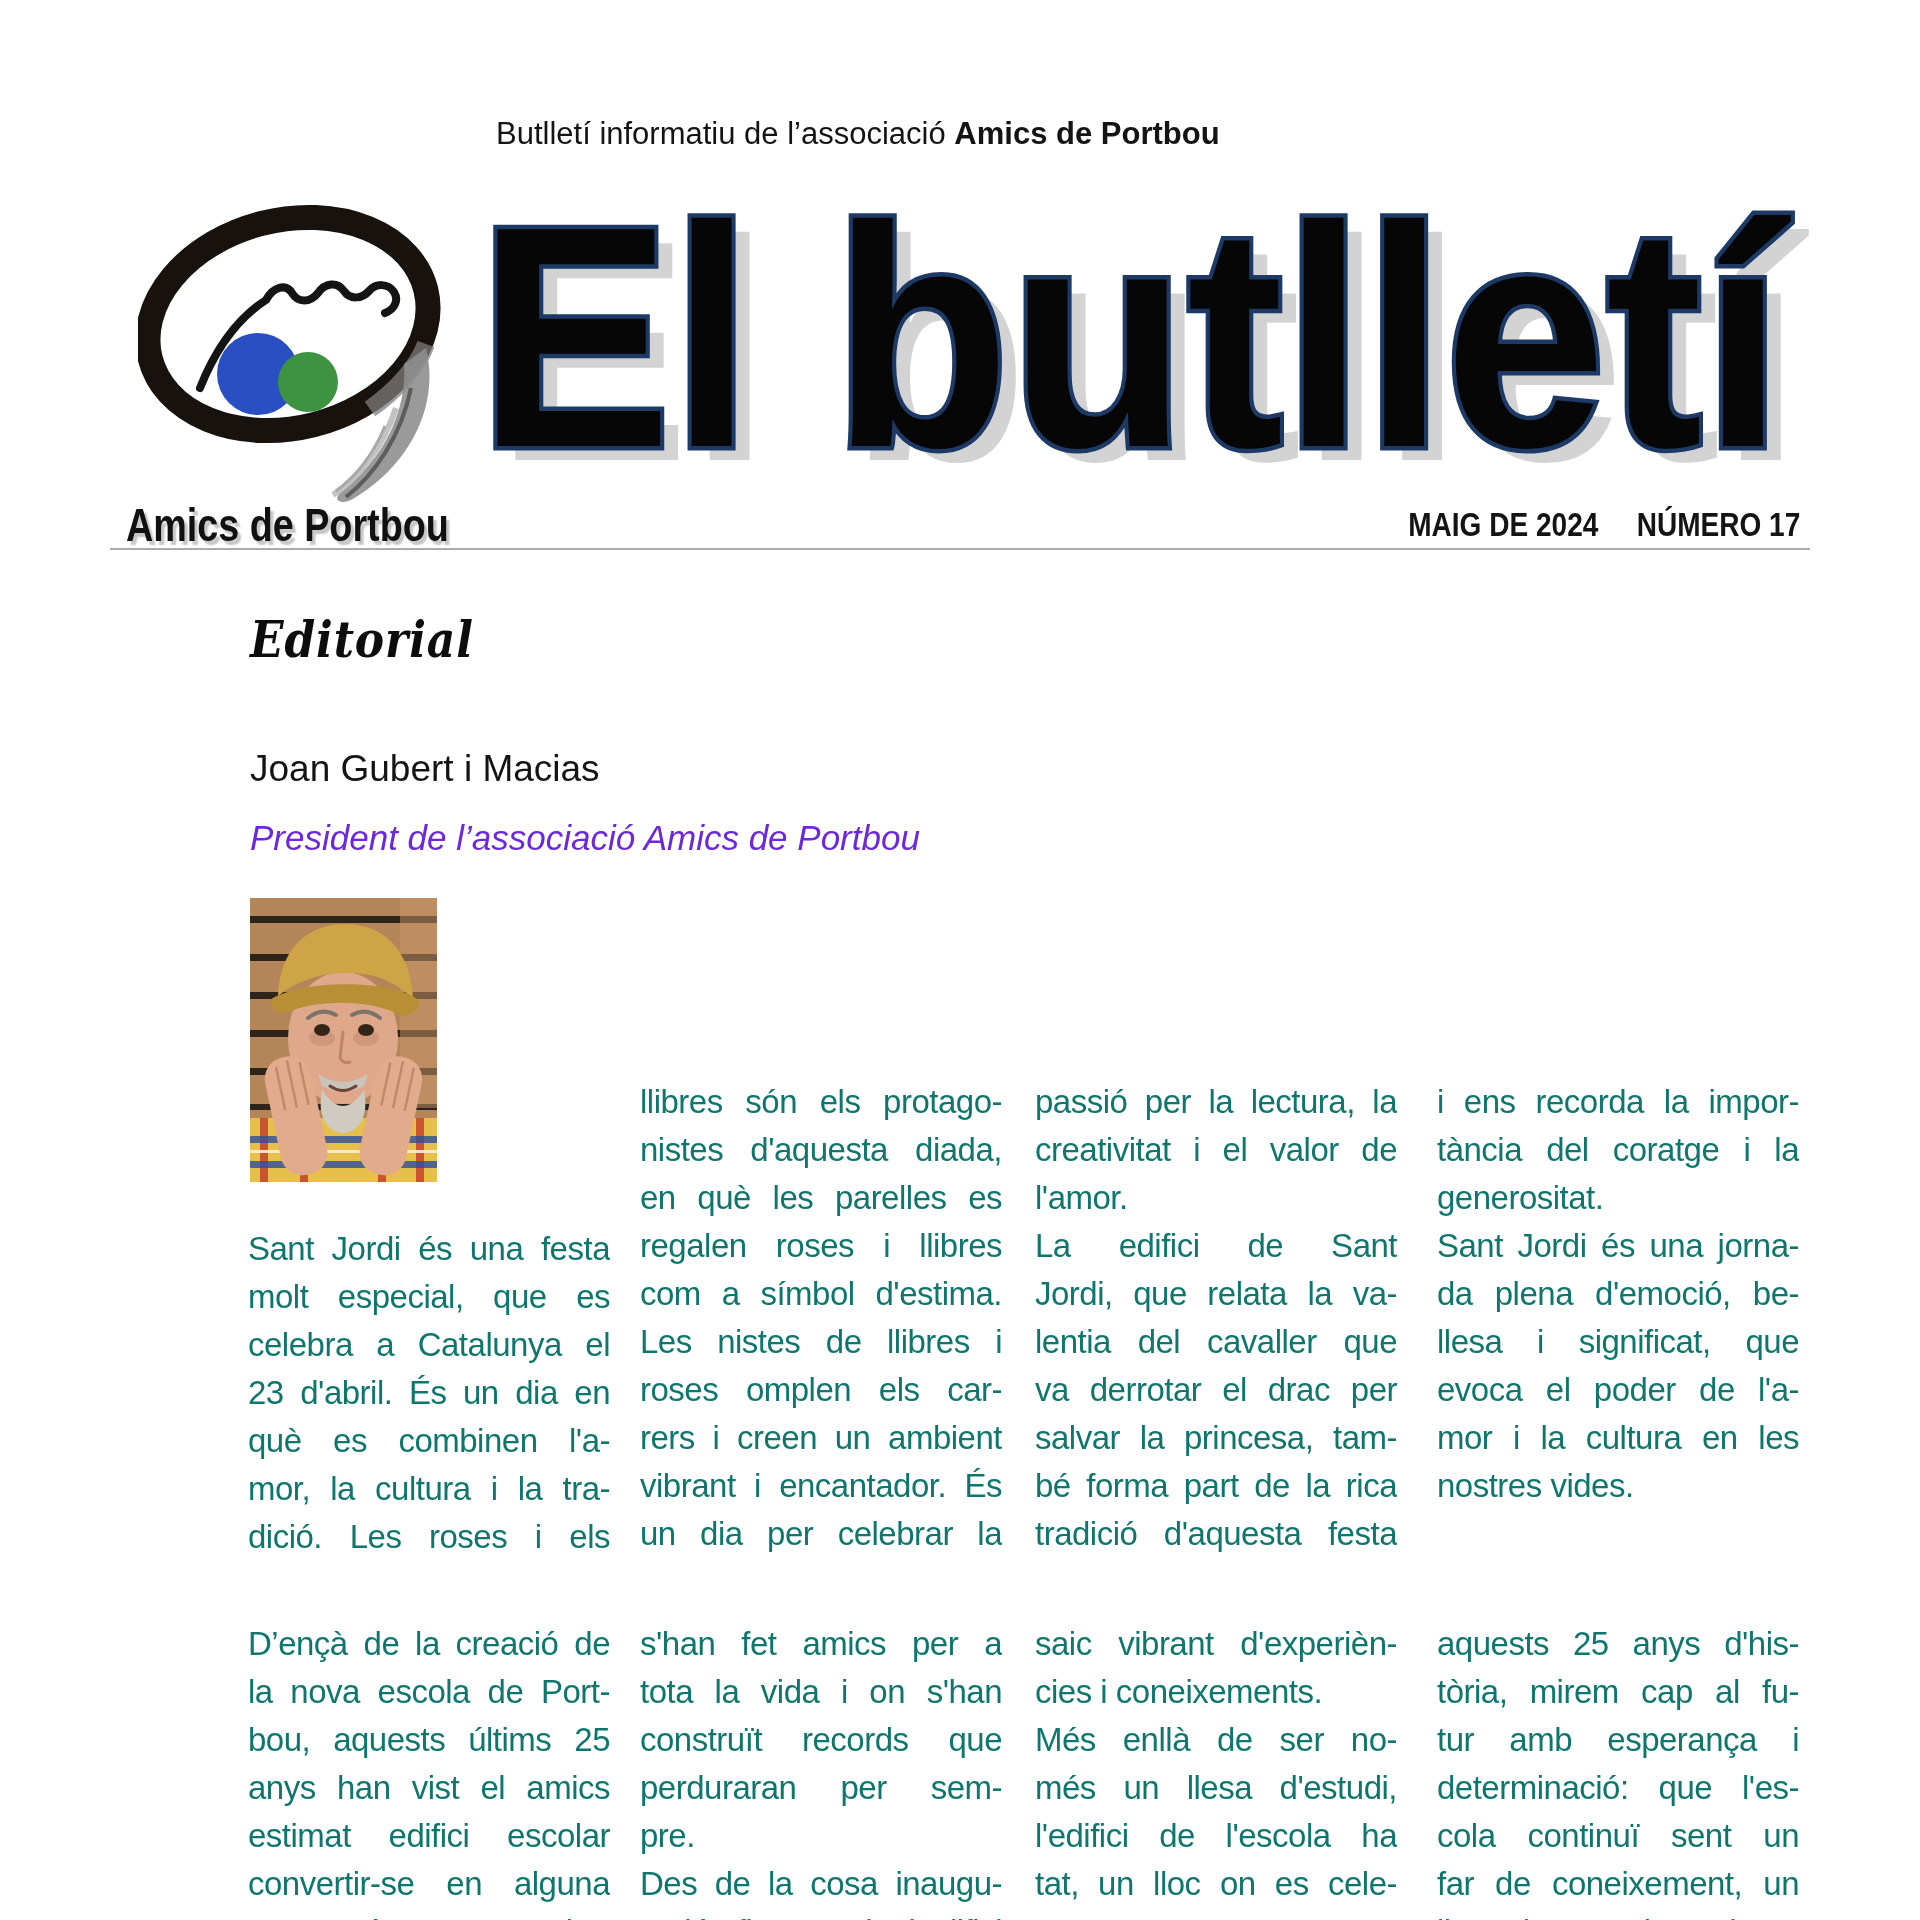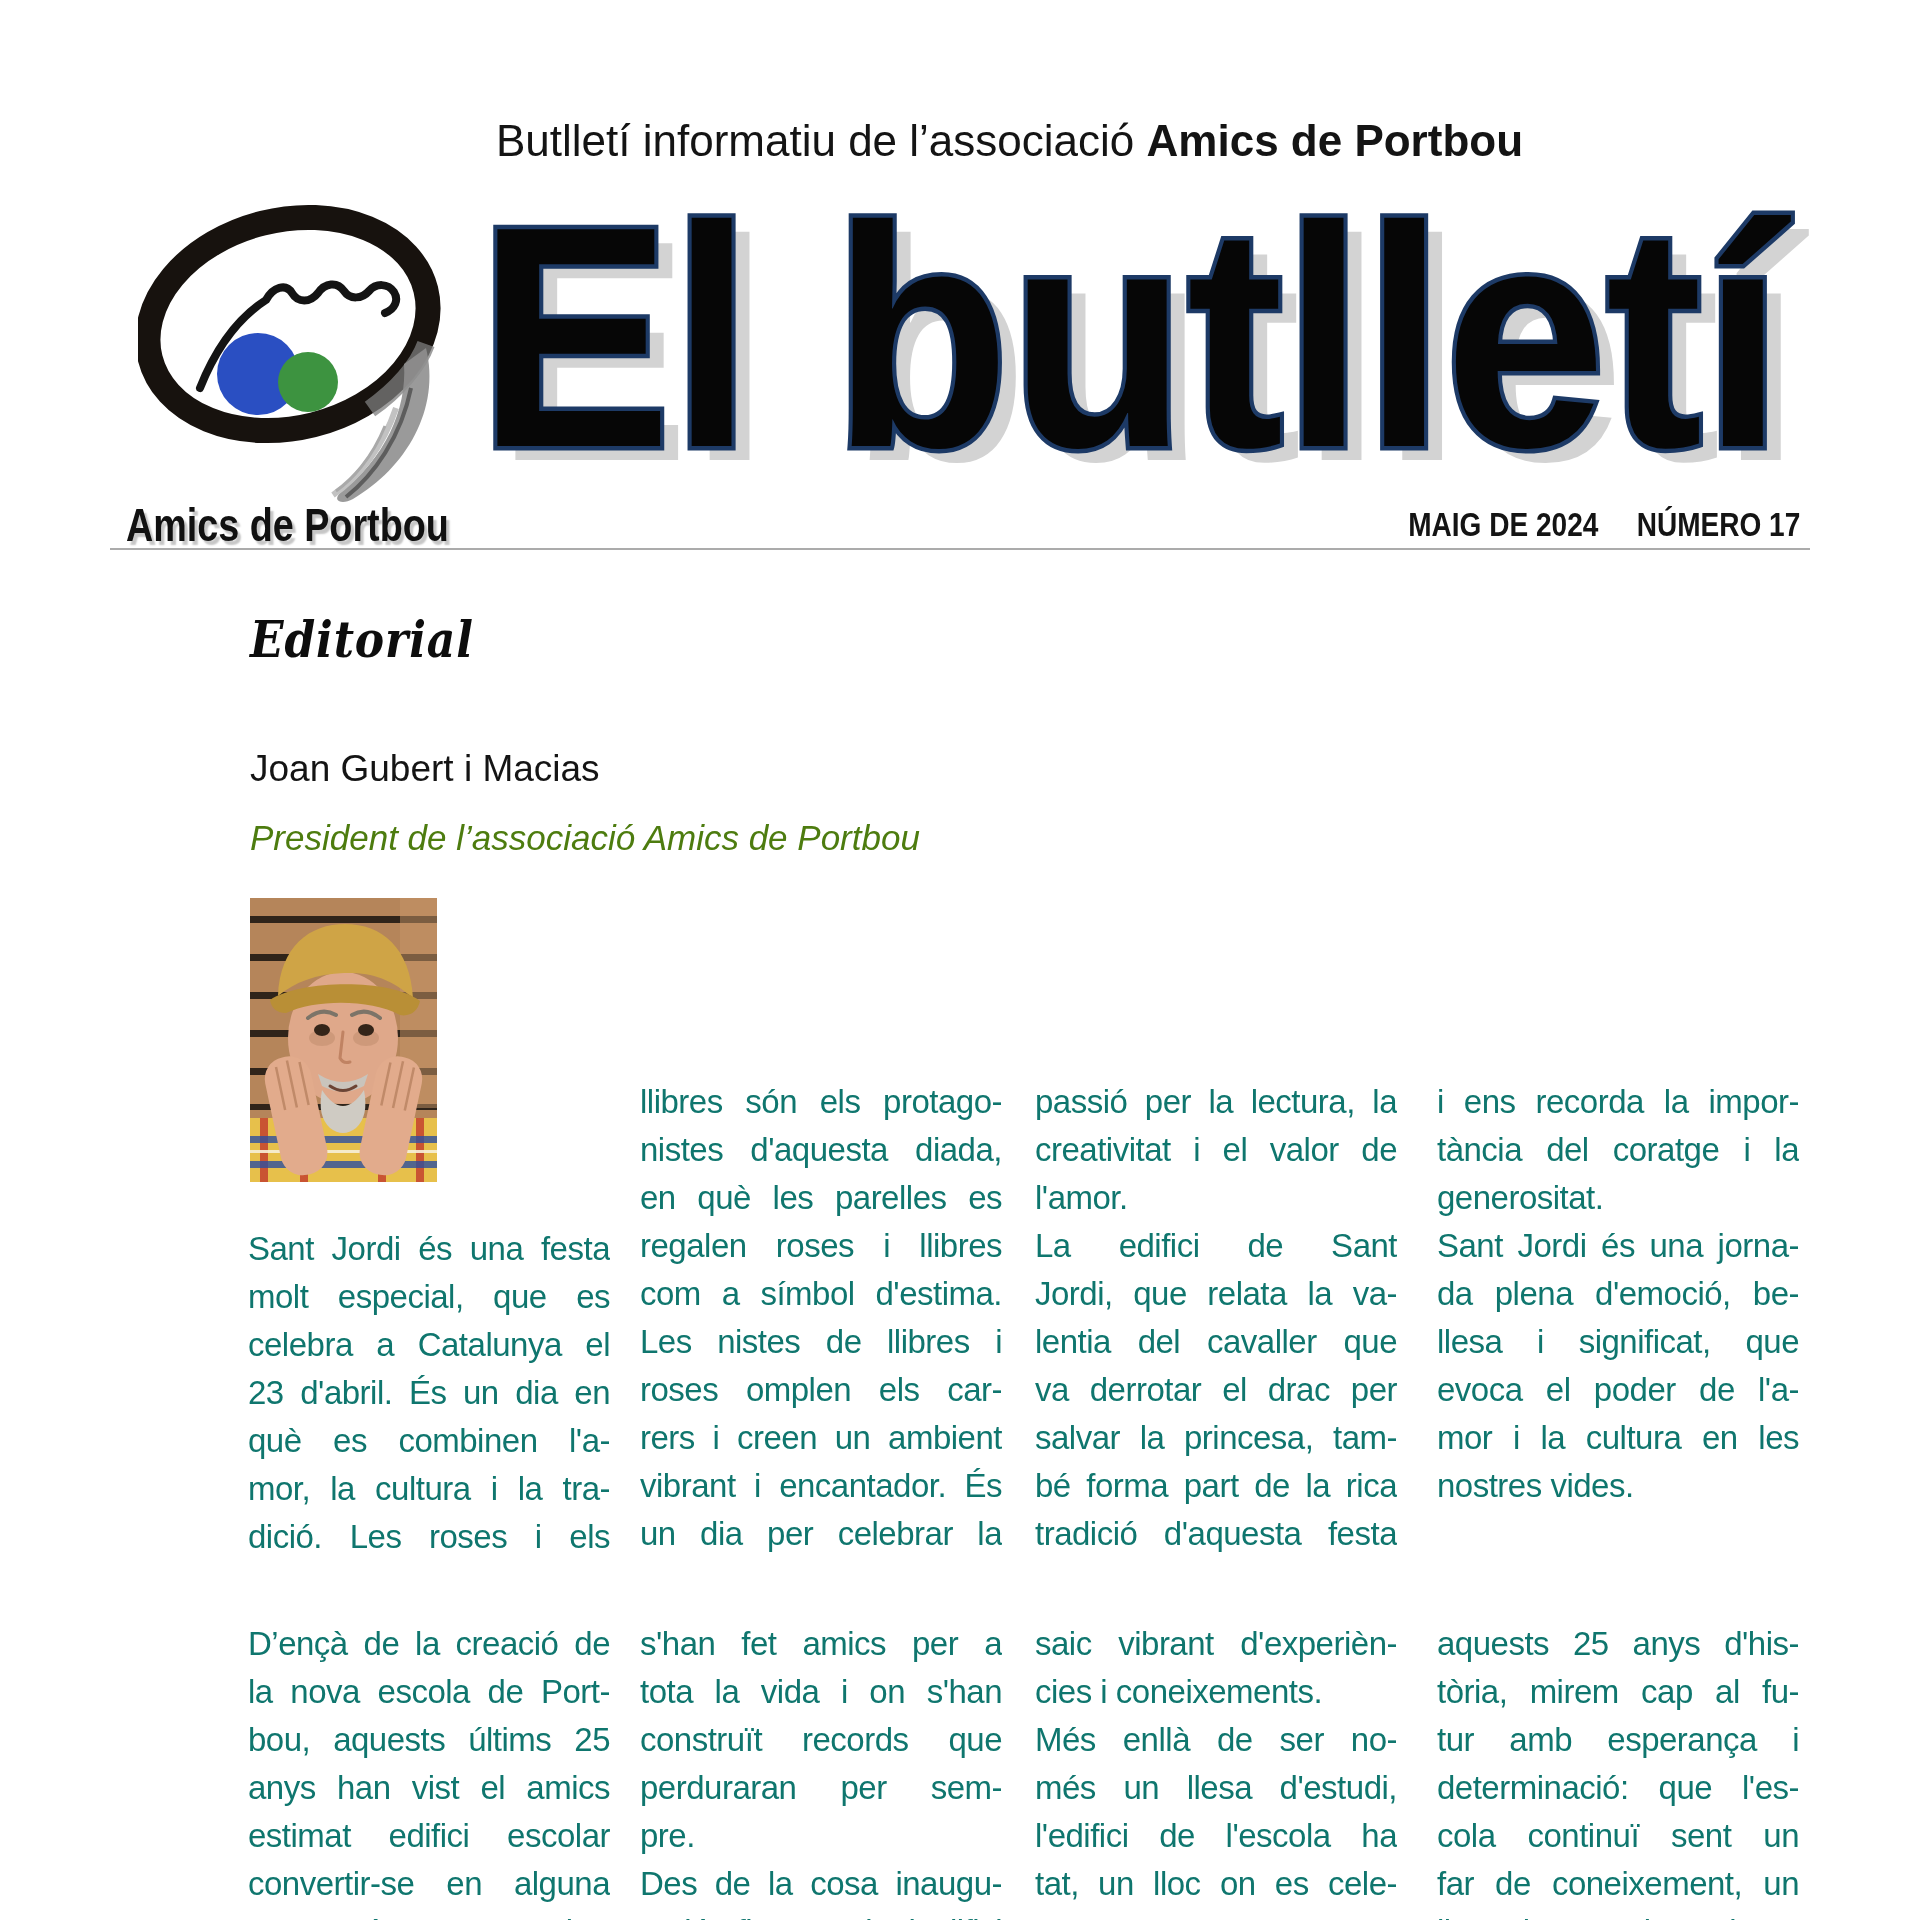--- a/index.html
+++ b/index.html
@@ -3,21 +3,21 @@
 <meta charset="utf-8">
 <style>
   html, body { margin:0; padding:0; background:#ffffff; }
   body {
     width:1920px; height:1920px; position:relative; overflow:hidden;
     font-family:"Liberation Sans", sans-serif; color:#1a1a1a;
   }
   .abs { position:absolute; }
 
   
-  .tagline { left:496px; top:116px; font-size:44px; color:#141414; white-space:nowrap; }
+  .tagline { left:496px; top:116px; font-size:31px; color:#141414; white-space:nowrap; }
   .tagline .org { font-weight:bold; }
 
   .title-svg { left:478px; top:188px; }
   .tshadow { font-family:"Liberation Sans", sans-serif; font-weight:bold; font-size:315px; fill:#d3d3d3; }
   .tmain   { font-family:"Liberation Sans", sans-serif; font-weight:bold; font-size:315px;
              fill:#060606; stroke:#1d3a66; stroke-width:9px; paint-order:stroke; }
 
   .logo-svg { left:138px; top:196px; }
 
   .caption {
@@ -34,21 +34,21 @@
 
   .rule { left:110px; top:548px; width:1700px; height:2px; background:#ababab; }
 
   
   .ed-heading {
     left:250px; top:610px; font-family:"DejaVu Serif", serif;
     font-style:italic; font-weight:bold; font-size:50px; letter-spacing:1px; color:#0d0d0d;
     transform:scaleX(0.88); transform-origin:left top; white-space:nowrap;
   }
   .author { left:250px; top:748px; font-size:37px; color:#141414; white-space:nowrap;text-align:center; }
-  .role   { left:250px; top:818px; font-size:35px; font-style:italic; color:#4d7c0f; white-space:nowrap; }
+  .role   { left:250px; top:818px; font-size:35px; font-style:italic; color:#6d28d9; white-space:nowrap; }
 
   .photo-svg { left:250px; top:898px; }
 
   
   .colblock {
     position:absolute; width:362px; font-size:33px; letter-spacing:-0.5px;
     line-height:48px; color:#0f766e;
   }
   .bline { text-align:justify; text-align-last:justify; height:48px; overflow:hidden; }
   .bline.noj { text-align-last:left; }

